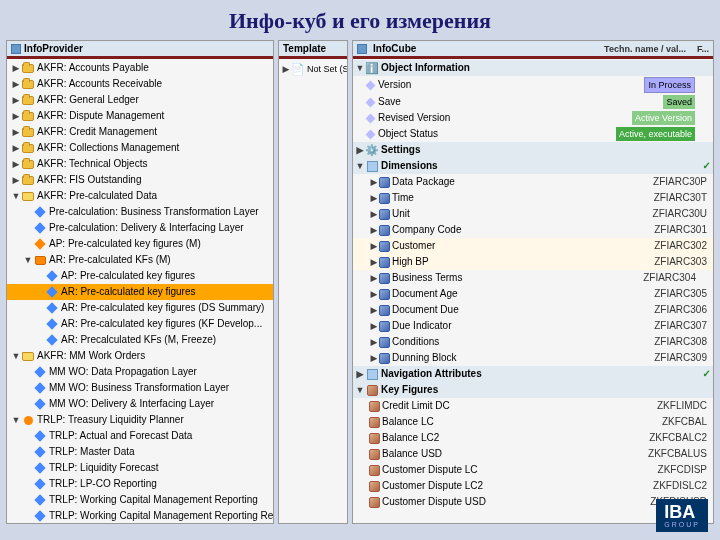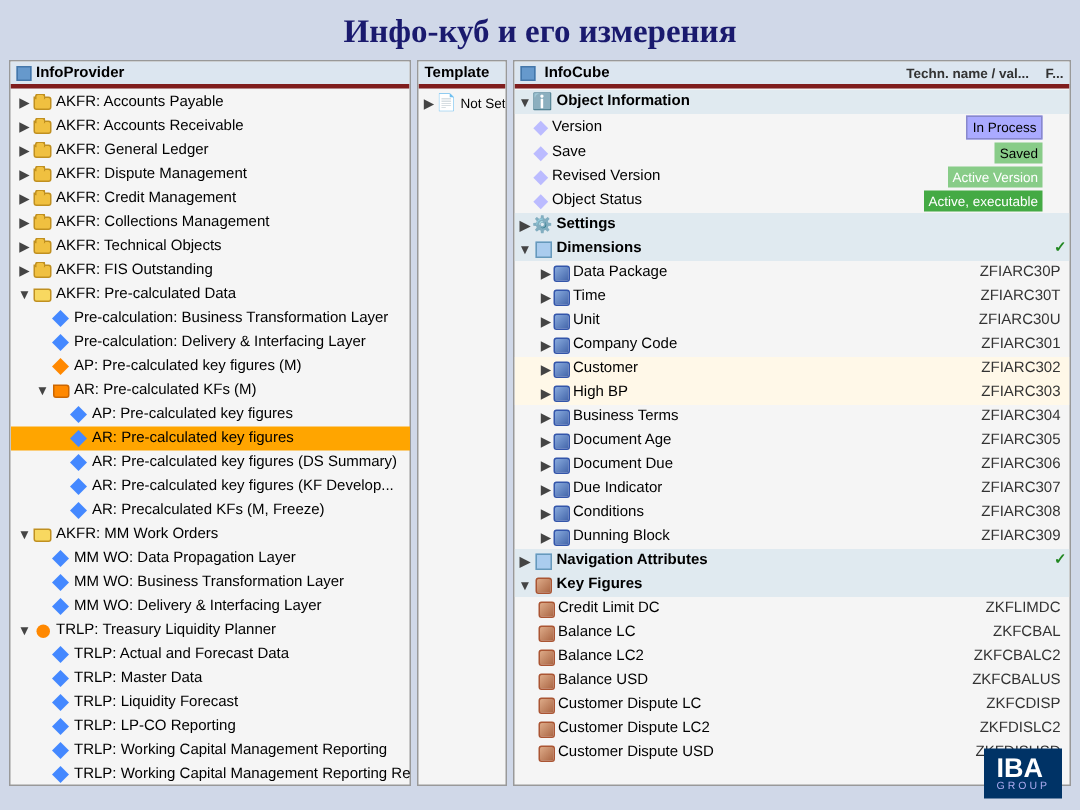--- a/index.html
+++ b/index.html
@@ -457,21 +457,21 @@
           
           
         </div>
 
       </div>
     </div>
   </div>
 
   <div class="right-area">
 
-    <div class="panel" style="width:60px;">
+    <div class="panel" style="width:70px;">
       <div class="panel-header">
         <span>Template</span>
       </div>
       <div class="panel-content">
         <div class="tree-item" style="padding:2px;">
           <span class="expand-icon">▶</span>
           <span class="node-icon" style="font-size:11px;">📄</span>
           <span style="font-size:9px;">Not Set (S...</span>
         </div>
       </div>
@@ -594,21 +594,21 @@
             <span>High BP</span>
           </div>
           <span style="font-size:10px;color:#333;margin-right:4px;">ZFIARC303</span>
         </div>
         <div class="tree-item indent2" style="display:flex;justify-content:space-between;">
           <div style="display:flex;align-items:center;flex:1;">
             <span class="expand-icon">▶</span>
             <span class="dim-icon"></span>
             <span>Business Terms</span>
           </div>
-          <span style="font-size:10px;color:#333;margin-right:4px;">ZFIARC304</span>
+          <span style="font-size:10px;color:#333;margin-right:15px;">ZFIARC304</span>
         </div>
         <div class="tree-item indent2" style="display:flex;justify-content:space-between;">
           <div style="display:flex;align-items:center;flex:1;">
             <span class="expand-icon">▶</span>
             <span class="dim-icon"></span>
             <span>Document Age</span>
           </div>
           <span style="font-size:10px;color:#333;margin-right:4px;">ZFIARC305</span>
         </div>
         <div class="tree-item indent2" style="display:flex;justify-content:space-between;">

